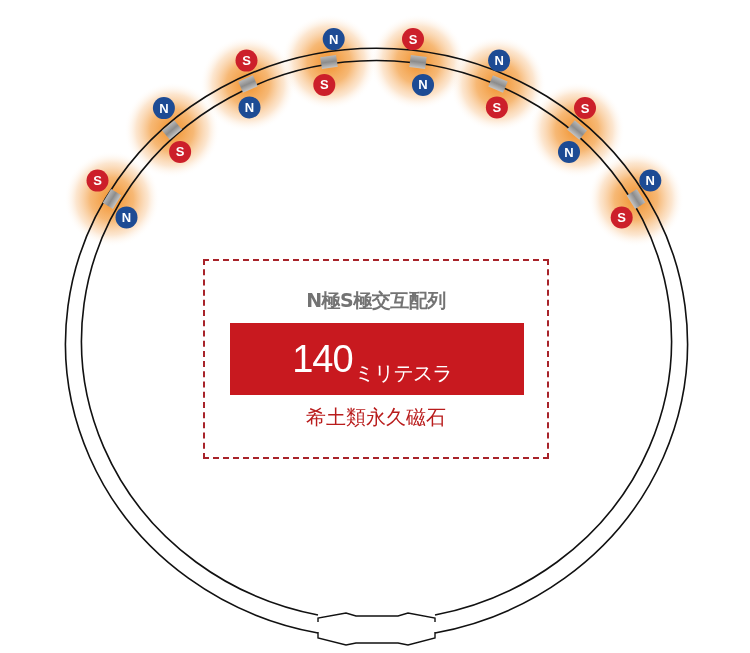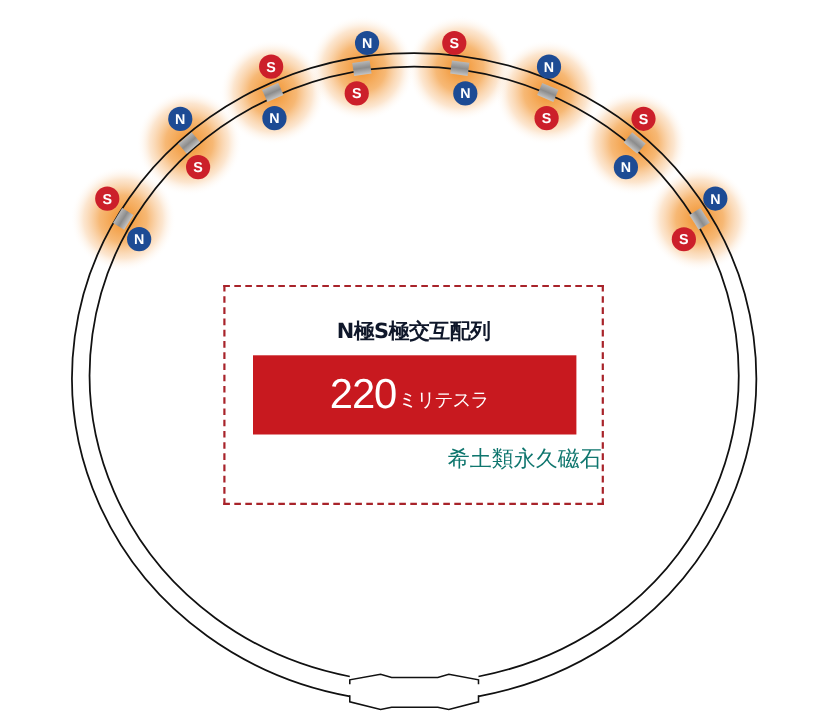--- a/index.html
+++ b/index.html
@@ -2,28 +2,28 @@
 <html><head>
 <meta charset="utf-8">
 <style>
   html, body { margin: 0; padding: 0; background: #ffffff; }
   body { width: 750px; height: 653px; position: relative; overflow: hidden;
          font-family: "DejaVu Sans", sans-serif; }
   #stage { position: absolute; left: 0; top: 0; width: 750px; height: 653px; }
   .infobox { position: absolute; left: 203px; top: 259px; width: 346px; height: 200px;
              box-sizing: border-box; border: 2px dashed #a8232a; }
   .headline { position: absolute; left: 0; right: 0; top: 27px; text-align: center;
-              font-size: 19px; font-weight: bold; color: #0f172a; letter-spacing: -0.5px; }
+              font-size: 19px; font-weight: bold; color: #737373; letter-spacing: -0.5px; }
   .redbar { position: absolute; left: 25px; top: 62px; width: 294px; height: 72px;
             background: #c8191f; color: #fff; display: flex; align-items: center;
             justify-content: center; }
   .redbar .big { font-family: "Liberation Sans", sans-serif; font-size: 38px; letter-spacing: -1px; }
-  .redbar .small { font-size: 17px; margin: 0 10px 0 2px; position: relative; top: 4px; letter-spacing: -1px; }
-  .sub { position: absolute; left: 0; right: 0; top: 143px; text-align: right;
-         font-size: 20px; color: #0f766e; }
+  .redbar .small { font-size: 20px; margin: 0 10px 0 2px; position: relative; top: 14px; letter-spacing: -1px; }
+  .sub { position: absolute; left: 0; right: 0; top: 143px; text-align: center;
+         font-size: 20px; color: #b91c1c; }
 </style>
 </head>
 <body>
 
 <svg id="stage" viewBox="0 0 750 653" xmlns="http://www.w3.org/2000/svg">
   <defs>
     <radialGradient id="glow" cx="50%" cy="50%" r="50%">
       <stop offset="0%" stop-color="#f08a1e" stop-opacity="0.95"></stop>
       <stop offset="45%" stop-color="#f39a3a" stop-opacity="0.7"></stop>
       <stop offset="75%" stop-color="#f7b878" stop-opacity="0.35"></stop>
@@ -113,17 +113,17 @@
         <text x="650.3" y="185.0" text-anchor="middle" fill="#fff" font-size="13" font-weight="bold" font-family="Liberation Sans, sans-serif">N</text>
         <circle cx="621.7" cy="217.5" r="11" fill="#cc1f2a"></circle>
         <text x="621.7" y="222.0" text-anchor="middle" fill="#fff" font-size="13" font-weight="bold" font-family="Liberation Sans, sans-serif">S</text>
       </g>
     </g>
 </svg>
 
 <div class="infobox">
   <div class="headline">N極S極交互配列</div>
   <div class="redbar">
-    <span class="big">220</span>
+    <span class="big">140</span>
     <span class="small">ミリテスラ</span>
   </div>
   <div class="sub">希土類永久磁石</div>
 </div>
 
 </body></html>

